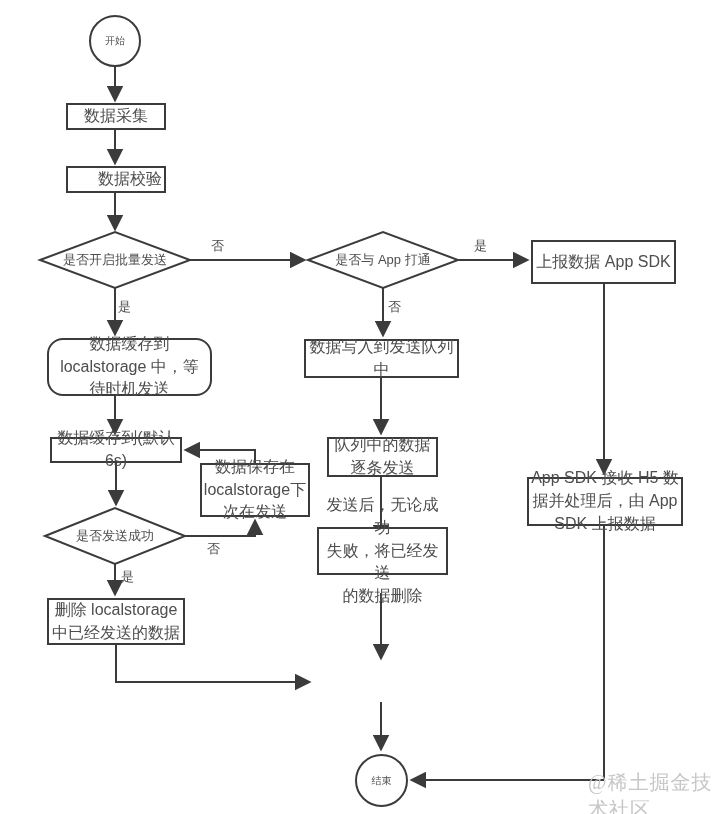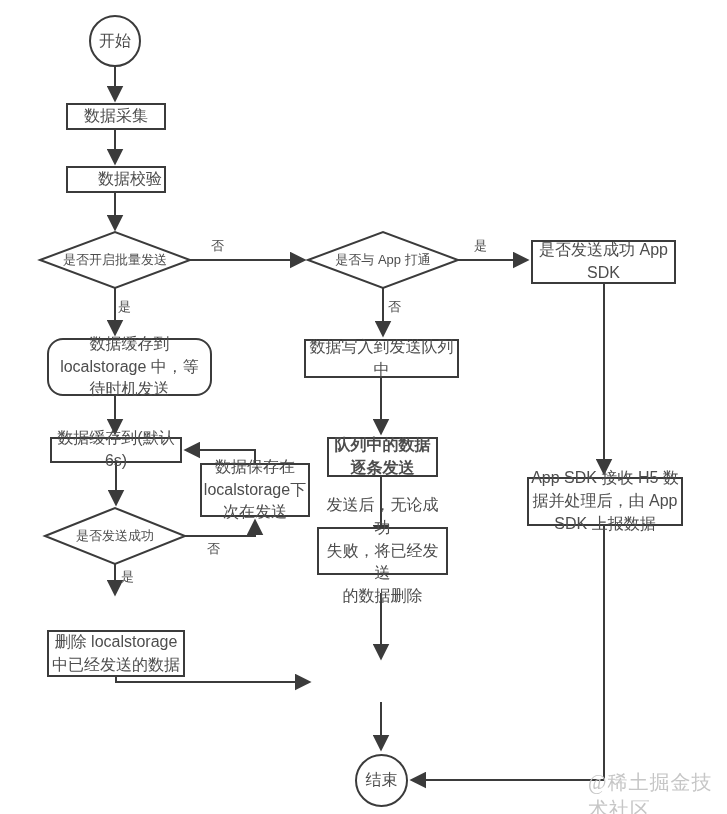--- a/index.html
+++ b/index.html
@@ -29,21 +29,21 @@
     font-size: 16px;
     line-height: 1.42;
     white-space: pre-line;
   }
   .circle {
     border: 2px solid var(--line);
     border-radius: 50%;
     background: var(--node-bg);
     display: flex; align-items: center; justify-content: center;
     color: var(--text);
-    font-size: 16px;
+    font-size: 10px;
   }
   .diamond-label {
     display: flex; align-items: center; justify-content: center;
     text-align: center;
     color: var(--text);
     font-size: 13px;
     background: transparent;
     pointer-events: none;
   }
   .edge-label {
@@ -101,32 +101,32 @@
       <polygon points="308,260 383,232 458,260 383,288"></polygon>
       <polygon points="45,536 115,508 185,536 115,564"></polygon>
     </g>
   </svg>
 
   <div class="node circle" style="left:89px; top:15px; width:52px; height:52px;">开始</div>
   <div class="node circle" style="left:355px; top:754px; width:53px; height:53px;">结束</div>
 
   <div class="node box" style="left:66px; top:103px; width:100px; height:27px;">数据采集</div>
   <div class="node box" style="left:66px; top:166px; width:100px; height:27px;padding-left:28px;">数据校验</div>
-  <div class="node box" style="left:531px; top:240px; width:145px; height:44px;">是否发送成功 App SDK</div>
+  <div class="node box" style="left:531px; top:240px; width:145px; height:44px;">上报数据 App SDK</div>
   <div class="node box" style="left:47px; top:338px; width:165px; height:58px;border-radius:16px;">数据缓存到
 localstorage 中，等
 待时机发送</div>
   <div class="node box" style="left:304px; top:339px; width:155px; height:39px;">数据写入到发送队列中</div>
   <div class="node box" style="left:50px; top:437px; width:132px; height:26px;">数据缓存到(默认 6s)</div>
   <div class="node box" style="left:200px; top:463px; width:110px; height:54px;">数据保存在
 localstorage下
 次在发送</div>
-  <div class="node box" style="left:47px; top:598px; width:138px; height:47px;margin-top:32px;">删除 localstorage
+  <div class="node box" style="left:47px; top:598px; width:138px; height:47px;">删除 localstorage
 中已经发送的数据</div>
-  <div class="node box" style="left:327px; top:437px; width:111px; height:40px;font-weight:bold;">队列中的数据
+  <div class="node box" style="left:327px; top:437px; width:111px; height:40px;">队列中的数据
 逐条发送</div>
   <div class="node box" style="left:317px; top:527px; width:131px; height:48px;">发送后，无论成功
 失败，将已经发送
 的数据删除</div>
   <div class="node box" style="left:527px; top:477px; width:156px; height:49px;">App SDK 接收 H5 数
 据并处理后，由 App
 SDK 上报数据</div>
 
   <div class="node diamond-label" style="left:45px; top:248px; width:140px; height:24px;">是否开启批量发送</div>
   <div class="node diamond-label" style="left:313px; top:248px; width:140px; height:24px;">是否与 App 打通</div>

